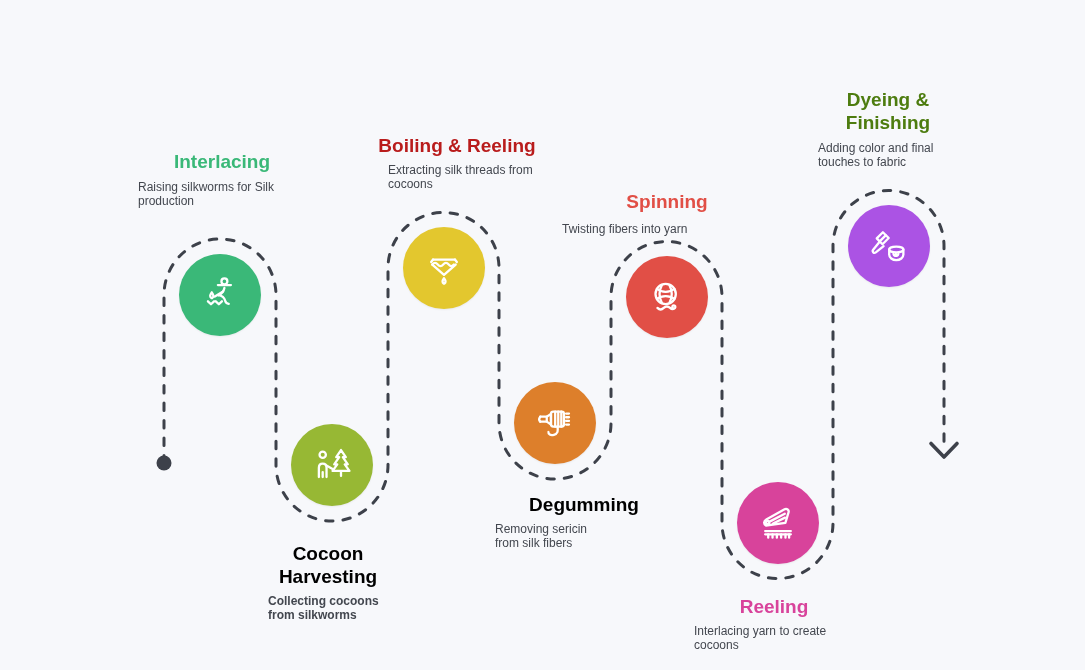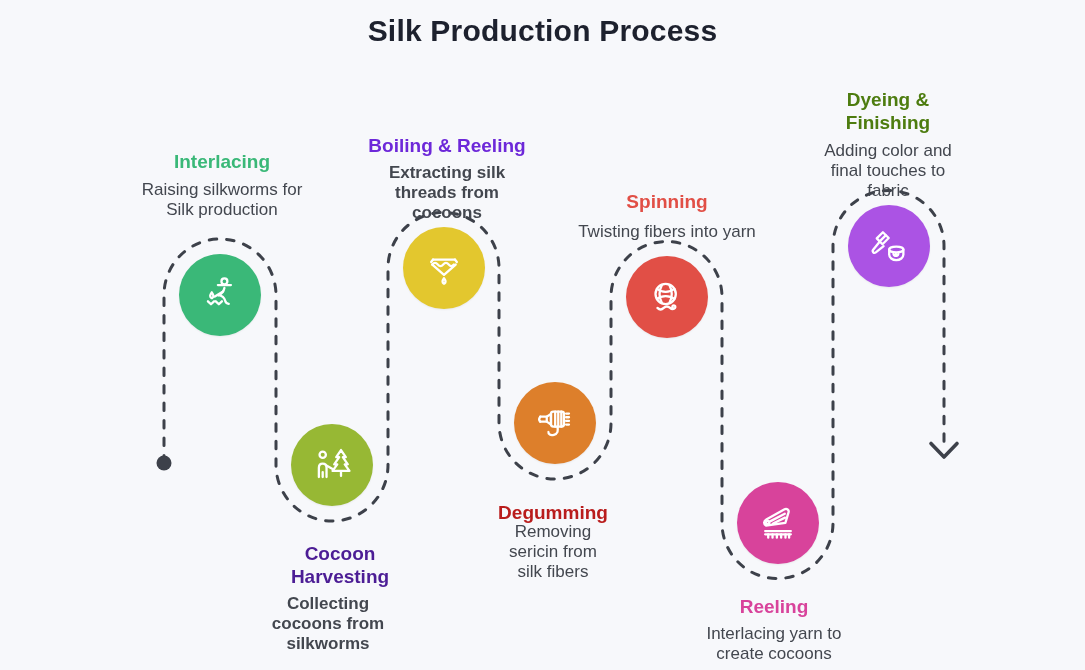--- a/index.html
+++ b/index.html
@@ -21,28 +21,27 @@
     display:flex;align-items:center;justify-content:center;
     box-shadow:0 1px 2px rgba(0,0,0,0.06);
   }
   .step-circle svg{width:46px;height:46px;display:block;}
   .step-title{
     position:absolute;transform:translateX(-50%);
     text-align:center;font-size:19px;font-weight:700;line-height:1.22;
   }
   .step-desc{
     position:absolute;transform:translateX(-50%);
-    text-align:center;font-size:17px;line-height:1.18;color:#43474f;
+    text-align:left;font-size:12px;line-height:1.18;color:#43474f;
   }
 </style>
 </head>
 <body>
 
 <div class="canvas" style="background: rgb(247, 248, 251);">
-  <h1 class="title" style="color: rgb(29, 33, 46);">Silk Production Process</h1>
 
   <svg class="flow" width="1085" height="670" viewBox="0 0 1085 670" aria-hidden="true">
     <path d="M164 463 L164 295 A56 56 0 0 1 276 295 L276 465 A56 56 0 0 0 388 465 L388 268 A55.5 55.5 0 0 1 499 268 L499 423 A56 56 0 0 0 611 423 L611 297 A55.5 55.5 0 0 1 722 297 L722 523 A55.5 55.5 0 0 0 833 523 L833 246 A55.5 55.5 0 0 1 944 246 L944 445" fill="none" stroke-width="3" stroke-linecap="round" stroke-dasharray="7.5 10" stroke="#3d414a"></path>
     <circle cx="164" cy="463" r="7.5" fill="#3d414a"></circle>
     <path d="M931 443.5 L944 457 L957 443.5" fill="none" stroke-width="3.6" stroke-linecap="round" stroke-linejoin="round" stroke="#3d414a"></path>
   </svg>
 
   <div id="steps-root">
       <div>
         <div class="step-circle" style="left: 220px; top: 295px; background: rgb(58, 184, 120);">
@@ -68,53 +67,53 @@
             <g fill="none" stroke="#ffffff" stroke-width="2.4" stroke-linecap="round" stroke-linejoin="round">
               <circle cx="14.3" cy="13.3" r="3.3"></circle>
               <path d="M10.3 36.6v-9.8c0-2.7 1.8-4.3 4-4.3s4 1.6 4 4.3v9.8"></path>
               <path d="M14.3 36.6v-5.2"></path>
               <path d="M18.2 24.6l6.4 3.6"></path>
               <path d="M33.4 8.4l-5 7.4h3.1l-5.2 7.5h3.2l-4.9 6.9h17.6l-4.9-6.9h3.2l-5.2-7.5h3.1z"></path>
               <path d="M33.4 30.8v4.6"></path>
             </g>
           </svg>
         </div>
-        <div class="step-title" style="left: 340px; top: 542px; width: 132px; color: #4c1d95;">Cocoon Harvesting</div>
+        <div class="step-title" style="left: 328px; top: 542px; width: 132px; color: #000000;">Cocoon Harvesting</div>
         <div class="step-desc" style="left: 328px; top: 594px; width: 120px; font-weight: bold;">Collecting cocoons from silkworms</div>
       </div>
       <div>
         <div class="step-circle" style="left: 443.5px; top: 268px; background: rgb(227, 199, 46);">
           <svg viewBox="0 0 48 48">
             <g fill="none" stroke="#ffffff" stroke-width="2.4" stroke-linecap="round" stroke-linejoin="round">
               <path d="M12.6 15.2h22.8"></path>
               <path d="M12.6 15.2l-2 2.6M35.4 15.2l2 2.6"></path>
               <path d="M11.8 20.4c1.9-2.2 3.8-2.2 5.7 0s3.8 2.2 5.7 0 3.8-2.2 5.7 0 3.7 2.2 5.5 0"></path>
               <path d="M11.8 20.4L24 31.2 36.2 20.4"></path>
               <path d="M24 34.6c-2 2.8-1.9 4.7-.4 5.6.3.2.6.2.9 0 1.5-.9 1.6-2.8-.5-5.6z"></path>
             </g>
           </svg>
         </div>
-        <div class="step-title" style="left: 447px; top: 134px; width: 230px; color: #6d28d9;">Boiling &amp; Reeling</div>
-        <div class="step-desc" style="left: 447px; top: 163px; width: 146px; font-weight: bold;">Extracting silk threads from cocoons</div>
+        <div class="step-title" style="left: 457px; top: 134px; width: 230px; color: #b91c1c;">Boiling &amp; Reeling</div>
+        <div class="step-desc" style="left: 461px; top: 163px; width: 146px;">Extracting silk threads from cocoons</div>
       </div>
       <div>
         <div class="step-circle" style="left: 555px; top: 423px; background: rgb(221, 127, 43);">
           <svg viewBox="0 0 48 48">
             <g fill="none" stroke="#ffffff" stroke-width="2.4" stroke-linecap="round" stroke-linejoin="round">
               <path d="M8.6 17.4h6.8M8.6 22.6h6.8"></path>
               <path d="M8.6 17.4c-1.5 1.7-1.5 3.5 0 5.2"></path>
               <path d="M15.4 17.4l4.4-2.9v11l-4.4-2.9z"></path>
               <rect x="19.8" y="12.2" width="13.6" height="15.6" rx="2.4"></rect>
               <path d="M24.2 12.2v15.6M27.4 12.2v15.6M30.6 12.2v15.6"></path>
               <path d="M35.6 14.2h3M35.6 18h3M35.6 21.8h3M35.6 25.6h3"></path>
               <path d="M26.4 27.8c1.4 4.2.4 7.4-3.6 8.5-3.5 1-6-.6-5.6-2.9"></path>
             </g>
           </svg>
         </div>
-        <div class="step-title" style="left: 553px; top: 493px; width: 230px; color: #b91c1c; margin-top: 8px;">Degumming</div>
+        <div class="step-title" style="left: 584px; top: 493px; width: 230px; color: #000000;">Degumming</div>
         <div class="step-desc" style="left: 553px; top: 522px; width: 116px;">Removing sericin from silk fibers</div>
       </div>
       <div>
         <div class="step-circle" style="left: 666.5px; top: 297px; background: rgb(225, 79, 70);">
           <svg viewBox="0 0 48 48">
             <g fill="none" stroke="#ffffff" stroke-width="2.4" stroke-linecap="round" stroke-linejoin="round">
               <circle cx="22.6" cy="20.8" r="10.6"></circle>
               <path d="M13.4 15.6c5.2 4 13.2 4 18.4 0"></path>
               <path d="M13.4 26c5.2-4 13.2-4 18.4 0"></path>
               <path d="M18.6 11.6c-3 5.8-3 12.6 0 18.4"></path>

